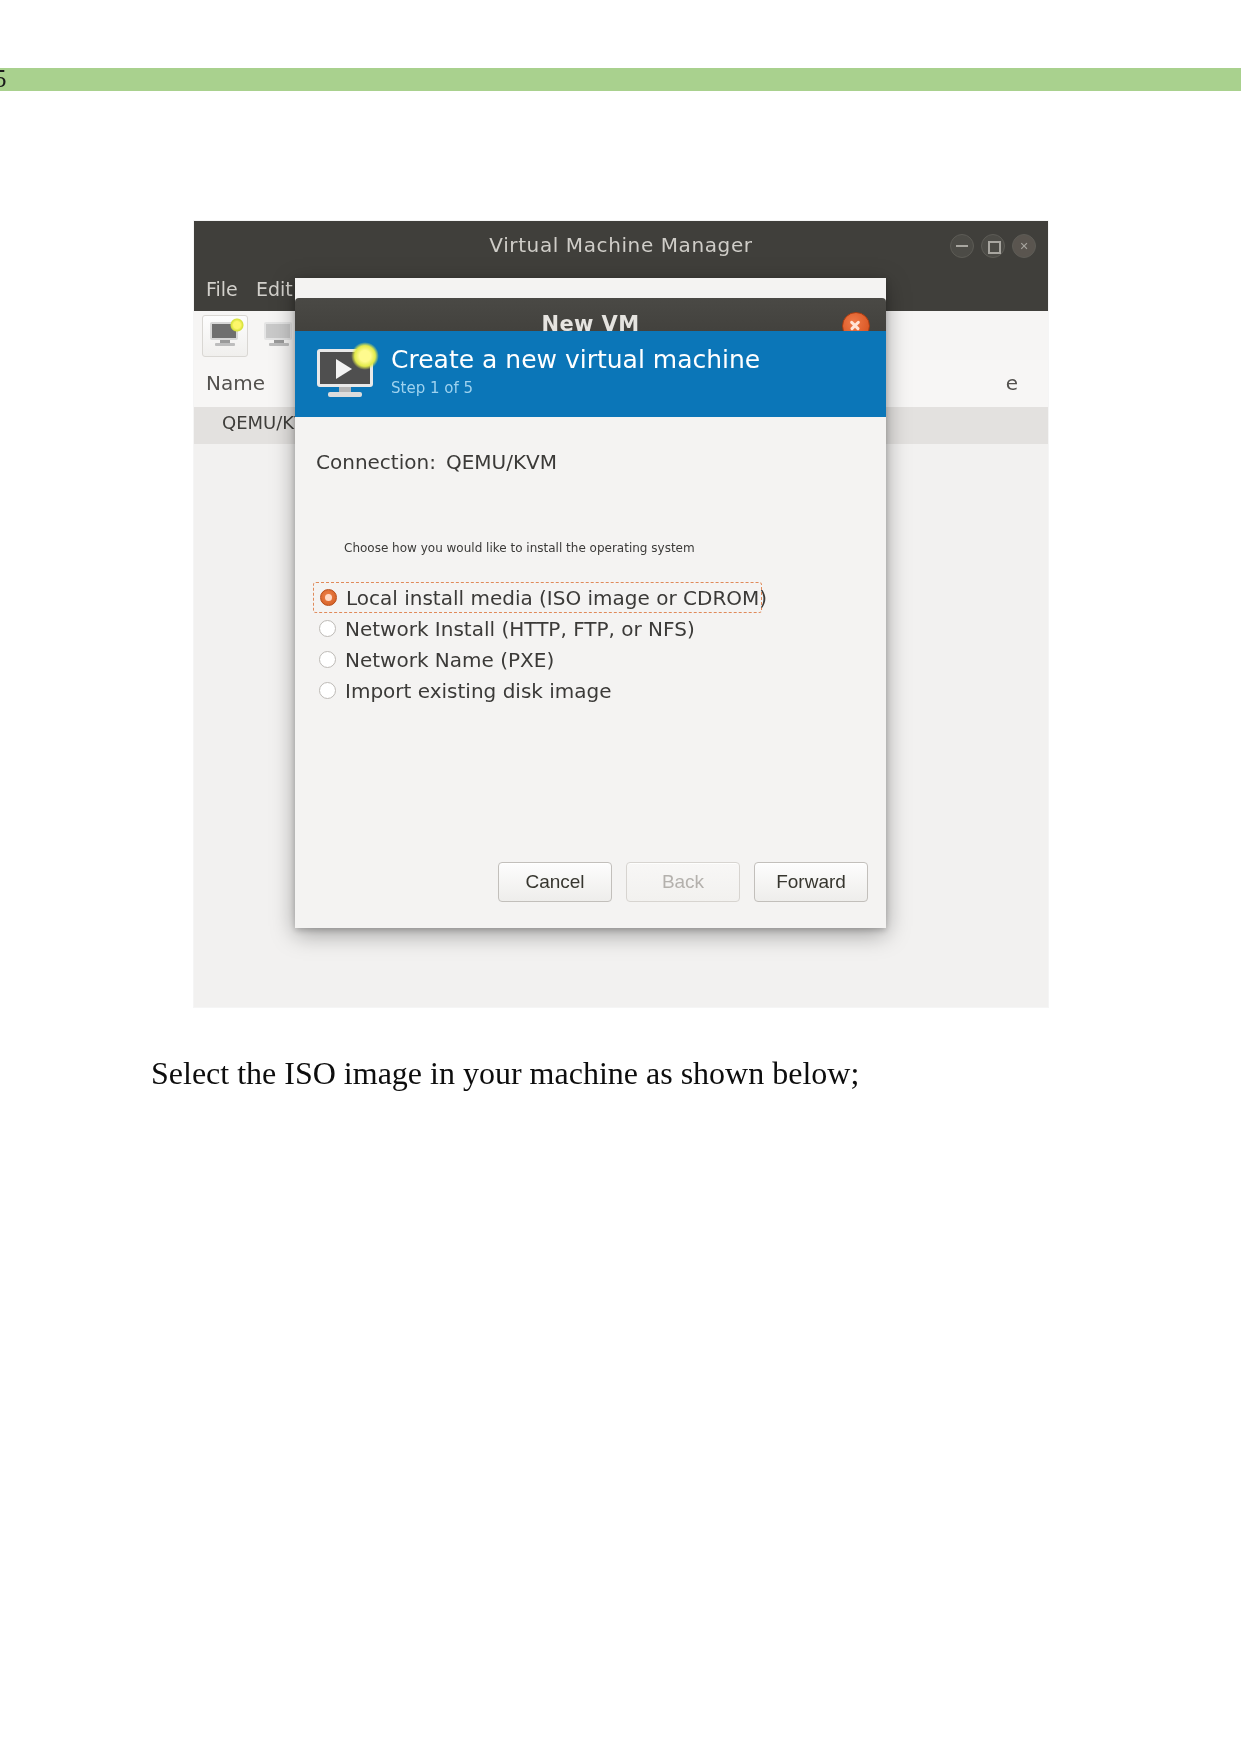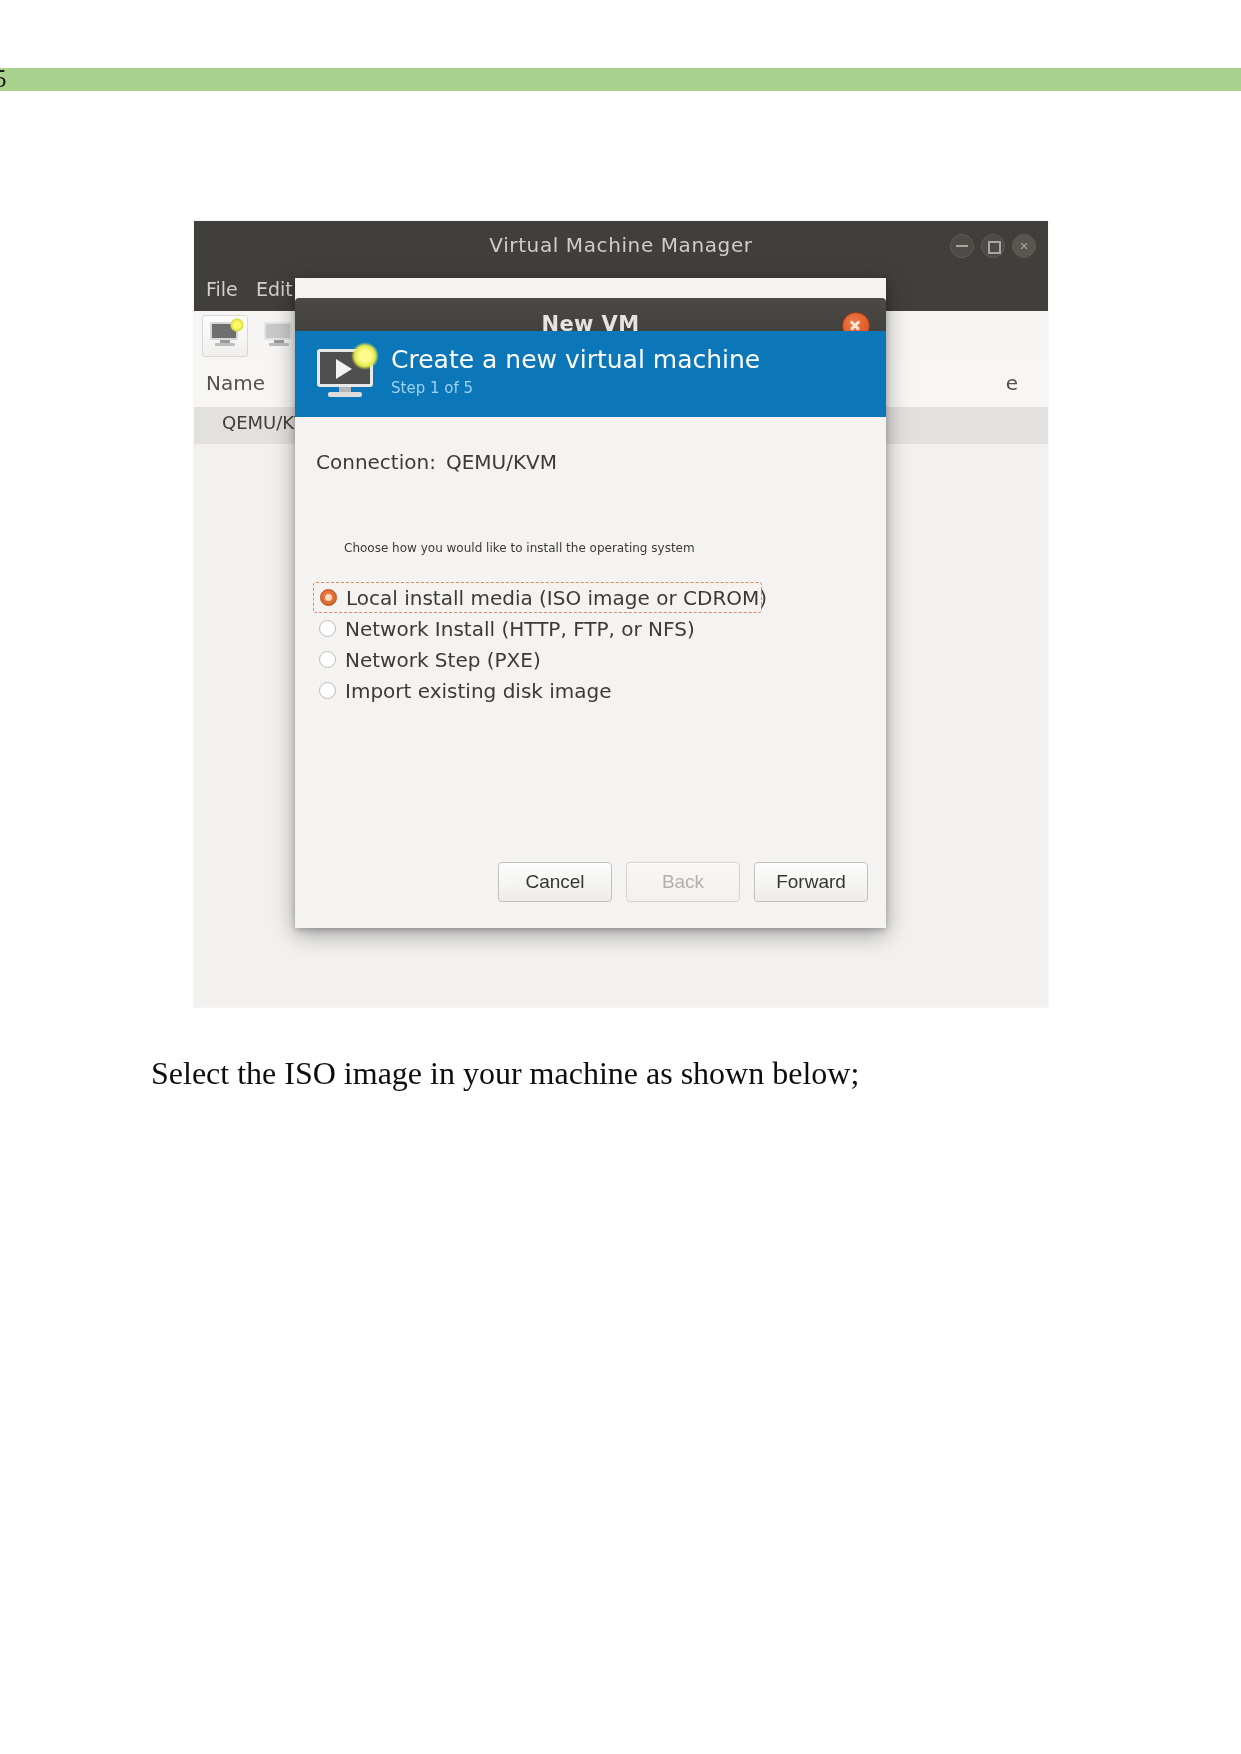--- a/index.html
+++ b/index.html
@@ -530,21 +530,21 @@
           <span class="radio-label">Local install media (ISO image or CDROM)</span>
         </div>
 
         <div class="radio-row">
           <span class="radio-mark"></span>
           <span class="radio-label">Network Install (HTTP, FTP, or NFS)</span>
         </div>
 
         <div class="radio-row">
           <span class="radio-mark"></span>
-          <span class="radio-label">Network Step (PXE)</span>
+          <span class="radio-label">Network Name (PXE)</span>
         </div>
 
         <div class="radio-row">
           <span class="radio-mark"></span>
           <span class="radio-label">Import existing disk image</span>
         </div>
 
       </div>
 
       <div class="dlg-buttons">

